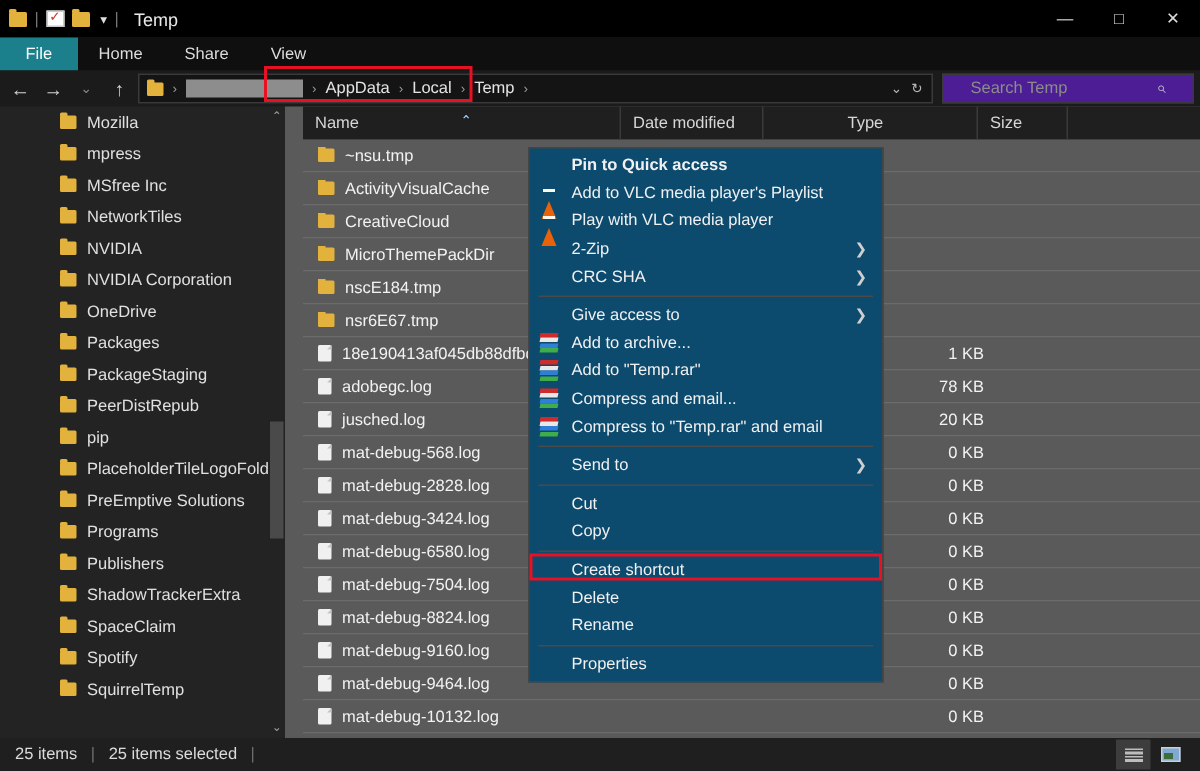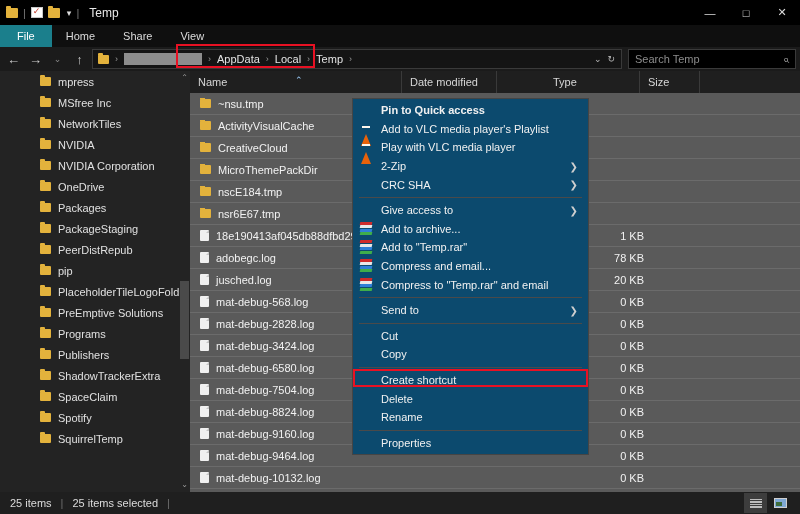--- a/index.html
+++ b/index.html
@@ -40,21 +40,21 @@
   .addr-field { flex:1; height:20px; background:#141414; border:1px solid #3a3a3a; display:flex; align-items:center; padding:0 3px; gap:3px; position:relative; }
   .addr-folder { width:11px; height:9px; position:relative; margin-left:2px; }
   .addr-folder:before { content:""; position:absolute; inset:0; background:#e3b23c; border-radius:1px; }
   .addr-folder:after { content:""; position:absolute; top:-2px; left:0; width:5px; height:3px; background:#e3b23c; border-radius:1px; }
   .crumb-sep { color:#9a9a9a; font-size:9px; padding:0 3px; }
   .redacted { width:78px; height:12px; background:#8d8d8d; }
   .crumb { color:#e4e4e4; font-size:11px; white-space:nowrap; }
   .addr-right { margin-left:auto; display:flex; align-items:center; gap:6px; padding-right:3px; }
   .addr-right span { color:#b9b9b9; font-size:9px; }
   .refresh { color:#cfcfcf; font-size:11px; }
-  .search-box { width:168px; height:20px; background:#000000; border:1px solid #3a3a3a; display:flex; align-items:center; padding:0 6px; margin-left:3px; }
+  .search-box { width:168px; height:20px; background:#4c1d95; border:1px solid #3a3a3a; display:flex; align-items:center; padding:0 18px; margin-left:3px; }
   .search-ph { color:#8c8c8c; font-size:11px; flex:1; }
   .search-ico { color:#c6c6c6; font-size:11px; transform:scaleX(-1); }
 
   
   .hl-crumb { position:absolute; left:176px; top:44px; width:139px; height:24px; border:2px solid #e81123; z-index:40; pointer-events:none; }
 
   
   .body { flex:1; display:flex; min-height:0; }
 
   
@@ -62,21 +62,21 @@
   .nav-item { height:21px; display:flex; align-items:center; padding-left:40px; gap:7px; color:#e0e0e0; font-size:11px; white-space:nowrap; }
   .nav-folder { width:11px; height:9px; position:relative; flex:none; }
   .nav-folder:before { content:""; position:absolute; inset:0; background:#e3b23c; border-radius:1px; }
   .nav-folder:after { content:""; position:absolute; top:-2px; left:0; width:5px; height:3px; background:#e3b23c; border-radius:1px; }
   .side-scroll { position:absolute; right:0; top:0; width:11px; height:100%; background:#232323; }
   .ss-up,.ss-dn { position:absolute; left:0; width:11px; height:14px; color:#9c9c9c; font-size:8px; text-align:center; line-height:14px; }
   .ss-up { top:0; } .ss-dn { bottom:0; }
   .ss-thumb { position:absolute; left:1px; top:210px; width:9px; height:78px; background:#4a4a4a; }
 
   
-  .filepane { flex:1; background:#5a5a5a; display:flex; flex-direction:column; min-width:0; position:relative; }
+  .filepane { flex:1; background:#5a5a5a; display:flex; flex-direction:column; min-width:0; position:relative;padding-left:12px; }
   .colhead { height:22px; background:#1f1f1f; display:flex; align-items:center; color:#d7d7d7; font-size:11px; flex:none; }
   .ch { height:22px; display:flex; align-items:center; padding-left:8px; border-right:1px solid #3a3a3a; position:relative; }
   .ch.name { width:212px; } .ch.date { width:95px; } .ch.type { width:95px;margin-left:48px; } .ch.size { width:60px; }
   .sort-arrow { position:absolute; left:105px; top:4px; color:#9fd0ff; font-size:9px; }
   .rows { flex:1; overflow:hidden; }
   .row { height:22px; display:flex; align-items:center; border-bottom:1px solid #6b6b6b; background:#5a5a5a; }
   .cell { font-size:11px; color:#f2f2f2; white-space:nowrap; overflow:hidden; }
   .c-name { width:212px; display:flex; align-items:center; gap:7px; padding-left:10px; }
   .c-date { width:95px; padding-left:8px; } .c-type { width:95px; padding-left:8px; }
   .c-size { width:60px; text-align:right; padding-right:8px; }
@@ -174,20 +174,24 @@
     </div>
   </div>
   <div class="hl-crumb"></div>
 
   <div class="body">
 
     <div class="sidebar">
       <div id="nav-list">
           <div class="nav-item">
             <span class="nav-folder"></span>
+            <span>Mozilla</span>
+          </div>
+          <div class="nav-item">
+            <span class="nav-folder"></span>
             <span>mpress</span>
           </div>
           <div class="nav-item">
             <span class="nav-folder"></span>
             <span>MSfree Inc</span>
           </div>
           <div class="nav-item">
             <span class="nav-folder"></span>
             <span>NetworkTiles</span>
           </div>

